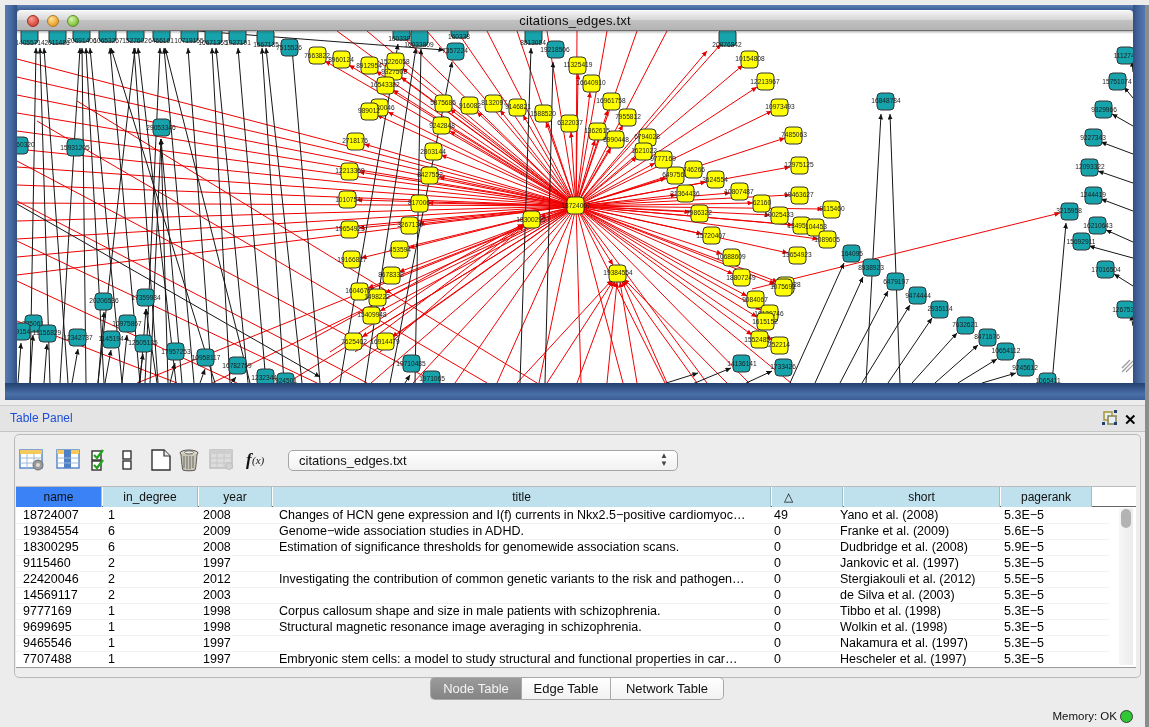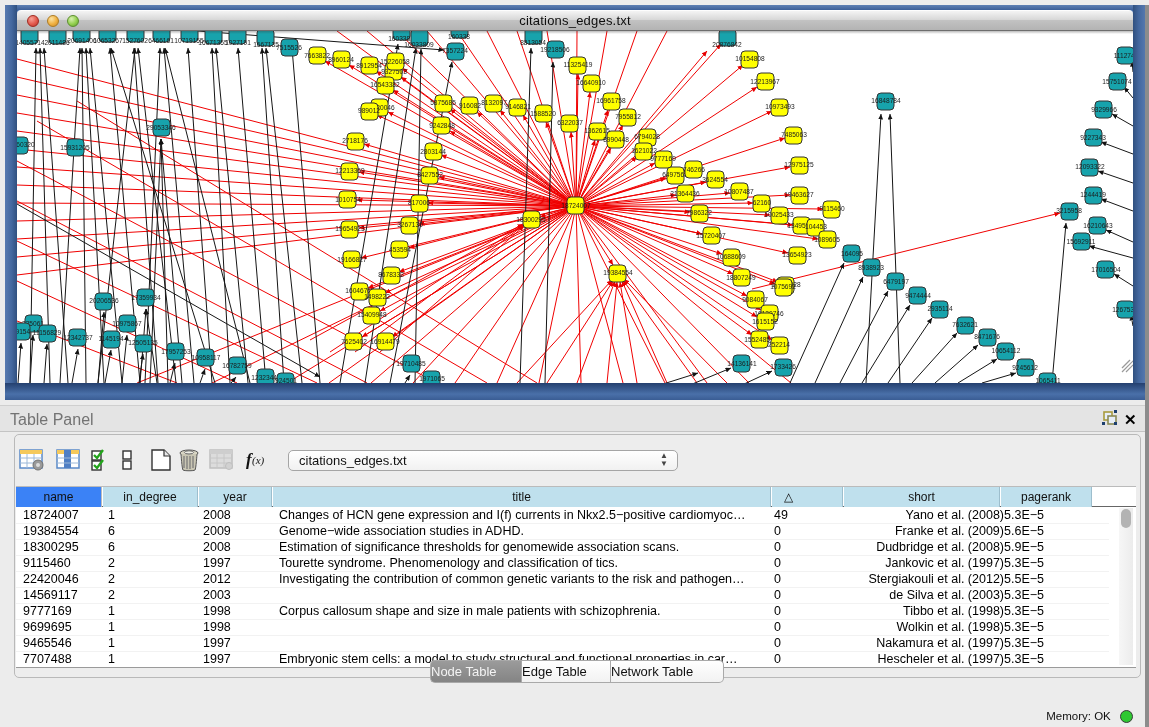--- a/index.html
+++ b/index.html
@@ -18,40 +18,40 @@
 #tl3{left:67px;background:radial-gradient(circle at 35% 30%,#d7f0b0,#93d04e 55%,#5f9c32);border:1px solid #5c8e2e}
 #canvas{left:17px;top:31px;width:1116px;height:352px;background:#fff;overflow:hidden}
 #cshadow{left:17px;top:31px;width:1116px;height:3px;background:linear-gradient(180deg,rgba(60,60,60,.35),rgba(60,60,60,0))}
 svg line.r{stroke:#f00000;stroke-width:1}
 svg line.b{stroke:#161616;stroke-width:1}
 svg text.nl{font-family:"Liberation Sans",sans-serif;font-size:6.6px;fill:#1c1c1c;text-anchor:middle}
 
 #rstrip{left:1145px;top:5px;width:4px;height:722px;background:#8c8c8c}
 
 #tph{left:0;top:405px;width:1145px;height:27px;background:#e4e4e4;border-top:1px solid #cfcfcf;border-bottom:1px solid #c4c4c4}
-#tph .t{position:absolute;left:10px;top:5px;font-size:16px;color:#737373}
+#tph .t{position:absolute;left:10px;top:5px;font-size:12px;color:#1d4ed8}
 #xicn{left:1124px;top:411px;font-size:15px;font-weight:bold;color:#000}
 #panel{left:14px;top:434px;width:1127px;height:244px;background:#ededed;border:1px solid #b9b9b9;border-radius:5px}
 #thead{left:16px;top:486px;width:1120px;height:21px;background:#fff;border-top:1px solid #bbb;border-bottom:1px solid #666}
 .hc{position:absolute;top:0;height:20px;background:#bfe0ed;border-right:1px solid #9dbecd;font-size:12px;color:#111;text-align:center;line-height:20px}
 #tbody{left:16px;top:507px;width:1120px;height:160px;background:#fff}
 .tr{position:absolute;left:0;width:1093px;height:16px;font-size:12.5px;color:#000;border-bottom:1px solid #f2f2f2}
 .tr span{position:absolute;top:0;line-height:15px;white-space:nowrap;overflow:hidden}
 .c0{left:7px;width:92px}.c1{left:92px;width:90px}.c2{left:187px;width:70px}
 .c3{left:263px;width:495px}.c4{left:758px;width:68px}
-.c5{left:824px;width:164px;text-align:right}.c6{left:988px;width:100px}
+.c5{left:824px;width:164px;text-align:left}.c6{left:988px;width:100px}
 #vsb{left:1119px;top:508px;width:14px;height:157px;background:linear-gradient(90deg,#f6f6f6,#ececec)}
 #vsbt{left:1121px;top:509px;width:10px;height:19px;background:#b3b3b3;border-radius:5px}
 #tblbot{left:16px;top:667px;width:1120px;height:1px;background:#9a9a9a}
 
-.seg{position:absolute;top:660px;height:23px;font-size:13px;line-height:22px;border:1px solid #a9a9a9}
+.seg{position:absolute;top:677px;height:23px;font-size:13px;text-align:center;line-height:22px;border:1px solid #a9a9a9}
 #seg1{left:430px;width:91px;background:linear-gradient(180deg,#9b9b9b,#848484);color:#f4f4f4;border-radius:5px 0 0 5px;border-right:none}
 #seg2{left:521px;width:90px;background:linear-gradient(180deg,#ffffff,#f2f2f2);color:#111}
 #seg3{left:611px;width:113px;background:linear-gradient(180deg,#ffffff,#f2f2f2);color:#111;border-radius:0 5px 5px 0;border-left:none}
-#mem{left:1040px;top:710px;width:77px;text-align:center;font-size:11.5px;color:#111;white-space:nowrap}
+#mem{left:1040px;top:710px;width:77px;text-align:right;font-size:11.5px;color:#111;white-space:nowrap}
 #memdot{left:1120px;top:710px;width:13px;height:13px;border-radius:50%;background:#2fc832;border:1.5px solid #3a3a3a}
 
 #drop{left:288px;top:450px;width:390px;height:21px;background:linear-gradient(180deg,#ffffff,#f1f1f1);border:1px solid #a5a5a5;border-radius:5px;font-size:13px;color:#111;line-height:19px;padding-left:10px}
 #step{left:660px;top:452px;font-size:8px;color:#444;line-height:8px;text-align:center}
 </style></head><body>
 <div id="frame" class="abs"></div>
 <div id="fT" class="abs"></div>
 <div id="fL" class="abs"></div>
 <div id="fR" class="abs"></div>
 <div id="fB" class="abs"></div>
@@ -650,21 +650,20 @@
       <span class="c2">2008</span>
       <span class="c3">Estimation of significance thresholds for genomewide association scans.</span>
       <span class="c4">0</span>
       <span class="c5">Dudbridge et al. (2008)</span>
       <span class="c6">5.9E−5</span>
     </div>
     <div class="tr" style="top:49px">
       <span class="c0">9115460</span>
       <span class="c1">2</span>
       <span class="c2">1997</span>
-      <span class="c3">Tourette syndrome. Phenomenology and classification of tics.</span>
       <span class="c4">0</span>
       <span class="c5">Jankovic et al. (1997)</span>
       <span class="c6">5.3E−5</span>
     </div>
     <div class="tr" style="top:65px">
       <span class="c0">22420046</span>
       <span class="c1">2</span>
       <span class="c2">2012</span>
       <span class="c3">Investigating the contribution of common genetic variants to the risk and pathogen…</span>
       <span class="c4">0</span>
@@ -685,20 +684,21 @@
       <span class="c2">1998</span>
       <span class="c3">Corpus callosum shape and size in male patients with schizophrenia.</span>
       <span class="c4">0</span>
       <span class="c5">Tibbo et al. (1998)</span>
       <span class="c6">5.3E−5</span>
     </div>
     <div class="tr" style="top:113px">
       <span class="c0">9699695</span>
       <span class="c1">1</span>
       <span class="c2">1998</span>
+      <span class="c3">Structural magnetic resonance image averaging in schizophrenia.</span>
       <span class="c4">0</span>
       <span class="c5">Wolkin et al. (1998)</span>
       <span class="c6">5.3E−5</span>
     </div>
     <div class="tr" style="top:129px">
       <span class="c0">9465546</span>
       <span class="c1">1</span>
       <span class="c2">1997</span>
       <span class="c4">0</span>
       <span class="c5">Nakamura et al. (1997)</span>

